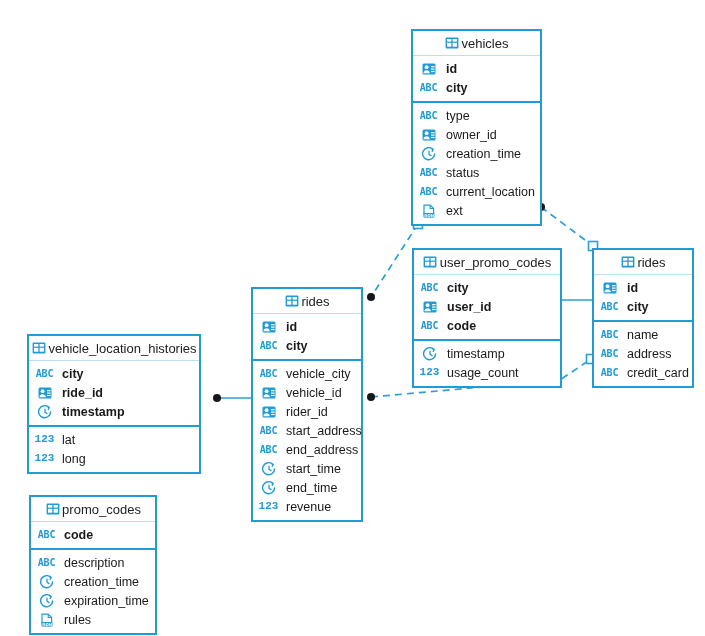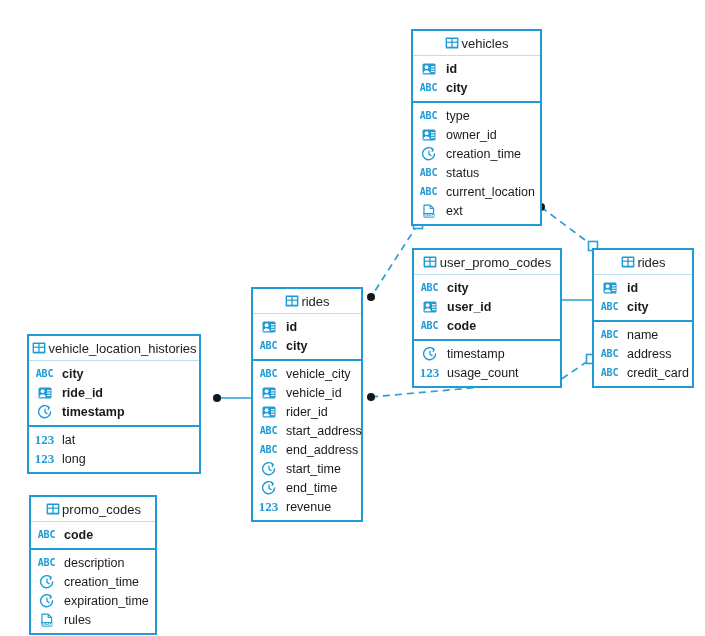--- a/index.html
+++ b/index.html
@@ -78,22 +78,22 @@
   .ic svg { display: block; }
   .ic-text {
     font-family: "DejaVu Sans Mono", monospace;
     font-size: 10px;
     font-weight: bold;
     color: #1f9bd6;
     letter-spacing: -0.2px;
     line-height: 1;
   }
   .ic-num {
-    font-family: Liberation Serif, serif;
-    font-size: 13px;
+    font-family: Liberation Mono, monospace;
+    font-size: 11px;
     font-weight: bold;
     color: #1f9bd6;
     line-height: 1;
   }
 </style>
 </head>
 <body>
 
 <div id="canvas">
   <svg id="edges" viewBox="0 0 705 636">

